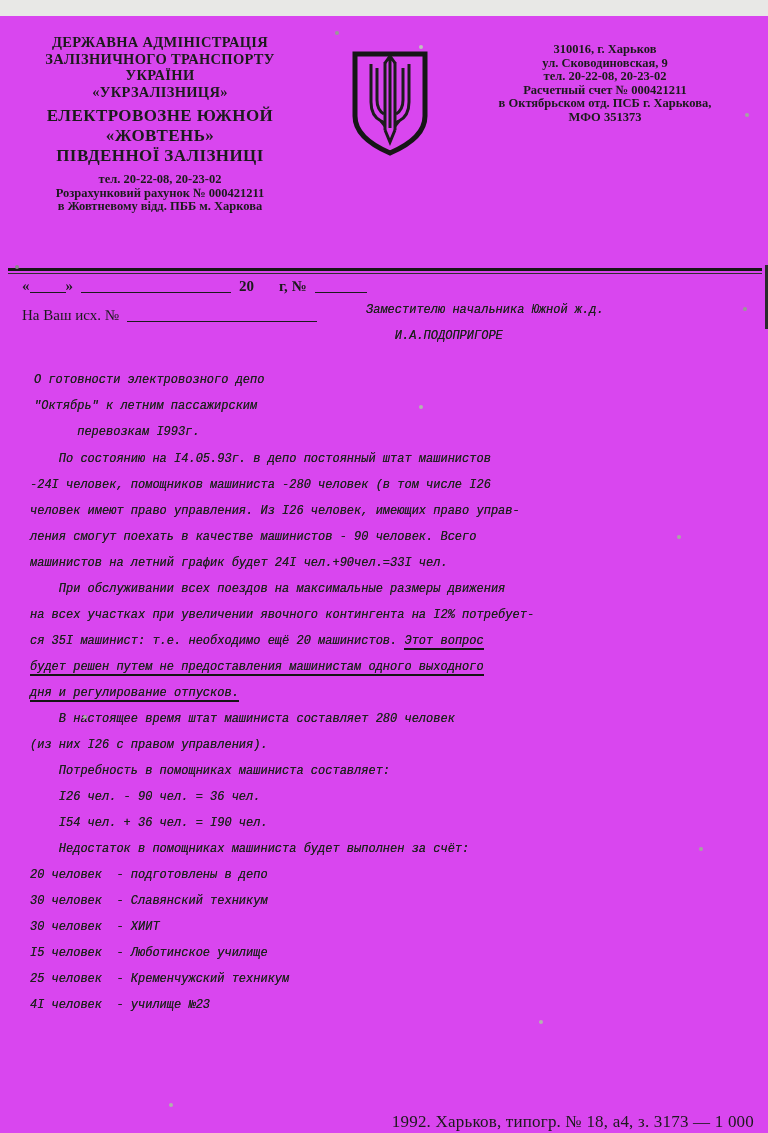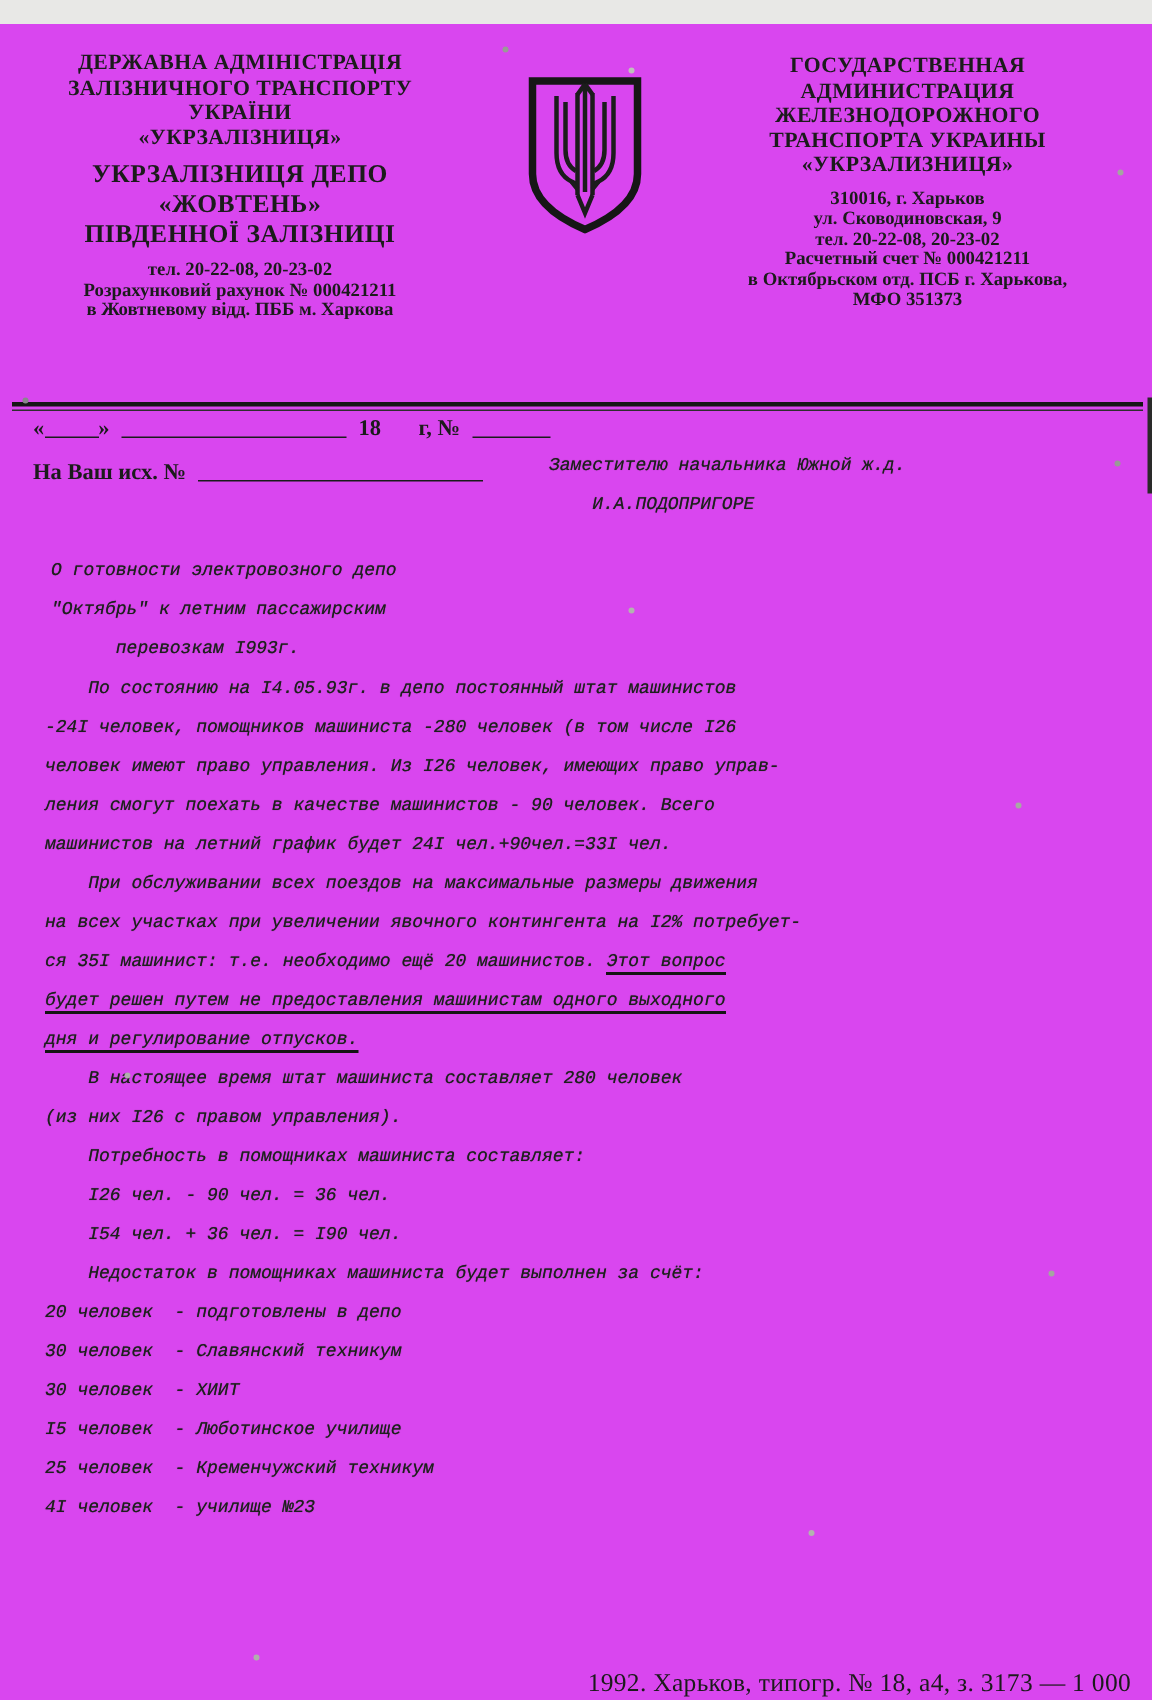--- a/index.html
+++ b/index.html
@@ -18,21 +18,21 @@
   .addr-block { margin-top:7px; }
   .addr-line  { font-weight:700; font-size:12.5px; line-height:13.5px; }
   .emblem { position:absolute; left:348px; top:34px; width:84px; height:108px; }
   
   .rule {
     position:absolute; left:8px; top:252px; width:754px; height:2px;
     border-top:3px solid #161616; border-bottom:1px solid #2e2e2e;
   }
   
   .ref-date { position:absolute; left:22px; top:262px; font-size:15px; font-weight:700; white-space:nowrap; }
-  .ref-your { position:absolute; left:22px; top:291px; font-size:15px; font-weight:700; white-space:nowrap; }
+  .ref-your { position:absolute; left:22px; top:291px; font-size:15px; font-weight:400; white-space:nowrap; }
   .blank { display:inline-block; border-bottom:1.6px solid #1b1b1b; height:13px; vertical-align:-2px; }
   .b36 {width:36px} .b150{width:150px} .b52{width:52px} .b185{width:190px}
   .sp25{display:inline-block; width:25px} .sp8{display:inline-block; width:8px}
   
   .typewriter {
     font-family:"Liberation Mono", monospace;
     font-size:12px; line-height:26px; color:#1e1e1e;
     white-space:pre; text-shadow:0 0 .5px #333;font-style:italic;
   }
   .addressee { position:absolute; left:366px; top:281px; }
@@ -60,21 +60,21 @@
 <div class="page">
 
   <div class="hdr-left">
     <div>
         <div class="org-line">ДЕРЖАВНА АДМІНІСТРАЦІЯ</div>
         <div class="org-line">ЗАЛІЗНИЧНОГО ТРАНСПОРТУ</div>
         <div class="org-line">УКРАЇНИ</div>
         <div class="org-line">«УКРЗАЛІЗНИЦЯ»</div>
       </div>
     <div class="depot-block">
-        <div class="depot-line">УКРЗАЛІЗНИЦЯ ДЕПО</div>
+        <div class="depot-line">ЕЛЕКТРОВОЗНЕ ЮЖНОЙ</div>
         <div class="depot-line">«ЖОВТЕНЬ»</div>
         <div class="depot-line">ПІВДЕННОЇ ЗАЛІЗНИЦІ</div>
       </div>
     <div class="addr-block">
         <div class="addr-line">тел. 20-22-08, 20-23-02</div>
         <div class="addr-line">Розрахунковий рахунок № 000421211</div>
         <div class="addr-line">в Жовтневому відд. ПББ м. Харкова</div>
       </div>
   </div>
 
@@ -89,40 +89,33 @@
         <path d="M37 12 V80"></path>
         <path d="M47 12 V80"></path>
         <path d="M42 6 L37 13 M42 6 L47 13 M42 8 V78"></path>
         <path d="M37 80 L42 92 L47 80"></path>
         <path d="M33 71 L37 76 M51 71 L47 76"></path>
       </g>
     </svg>
   </div>
 
   <div class="hdr-right">
-    <div>
-        <div class="org-line">ГОСУДАРСТВЕННАЯ</div>
-        <div class="org-line">АДМИНИСТРАЦИЯ</div>
-        <div class="org-line">ЖЕЛЕЗНОДОРОЖНОГО</div>
-        <div class="org-line">ТРАНСПОРТА УКРАИНЫ</div>
-        <div class="org-line">«УКРЗАЛИЗНИЦЯ»</div>
-      </div>
     <div class="addr-block">
         <div class="addr-line">310016, г. Харьков</div>
         <div class="addr-line">ул. Сководиновская, 9</div>
         <div class="addr-line">тел. 20-22-08, 20-23-02</div>
         <div class="addr-line">Расчетный счет № 000421211</div>
         <div class="addr-line">в Октябрьском отд. ПСБ г. Харькова,</div>
         <div class="addr-line">МФО 351373</div>
       </div>
   </div>
 
   <div class="rule"></div>
 
-  <div class="ref-date"><span>«</span><span class="blank b36"></span><span>»</span><span class="sp8"></span><span class="blank b150"></span><span class="sp8"></span><span>18</span><span class="sp25"></span><span>г, №</span><span class="sp8"></span><span class="blank b52"></span></div>
+  <div class="ref-date"><span>«</span><span class="blank b36"></span><span>»</span><span class="sp8"></span><span class="blank b150"></span><span class="sp8"></span><span>20</span><span class="sp25"></span><span>г, №</span><span class="sp8"></span><span class="blank b52"></span></div>
 
   <div class="ref-your"><span>На Ваш исх. №</span><span class="sp8"></span><span class="blank b185"></span></div>
 
   <div class="addressee typewriter"><div>Заместителю начальника Южной ж.д.</div><div>    И.А.ПОДОПРИГОРЕ</div></div>
 
   <div class="subject typewriter"><div>О готовности электровозного депо</div><div>"Октябрь" к летним пассажирским</div><div>      перевозкам I993г.</div></div>
 
   <div class="body typewriter"><div class="body-line">    По состоянию на I4.05.93г. в депо постоянный штат машинистов</div><div class="body-line">-24I человек, помощников машиниста -280 человек (в том числе I26</div><div class="body-line">человек имеют право управления. Из I26 человек, имеющих право управ-</div><div class="body-line">ления смогут поехать в качестве машинистов - 90 человек. Всего</div><div class="body-line">машинистов на летний график будет 24I чел.+90чел.=33I чел.</div><div class="body-line">    При обслуживании всех поездов на максимальные размеры движения</div><div class="body-line">на всех участках при увеличении явочного контингента на I2% потребует-</div><div class="body-line"><span>ся 35I машинист: т.е. необходимо ещё 20 машинистов. </span><span class="pen-underline">Этот вопрос</span></div><div class="body-line"><span class="pen-underline">будет решен путем не предоставления машинистам одного выходного</span></div><div class="body-line"><span class="pen-underline">дня и регулирование отпусков.</span></div><div class="body-line">    В настоящее время штат машиниста составляет 280 человек</div><div class="body-line">(из них I26 с правом управления).</div><div class="body-line">    Потребность в помощниках машиниста составляет:</div><div class="body-line">    I26 чел. - 90 чел. = 36 чел.</div><div class="body-line">    I54 чел. + 36 чел. = I90 чел.</div><div class="body-line">    Недостаток в помощниках машиниста будет выполнен за счёт:</div><div class="body-line">20 человек  - подготовлены в депо</div><div class="body-line">30 человек  - Славянский техникум</div><div class="body-line">30 человек  - ХИИТ</div><div class="body-line">I5 человек  - Люботинское училище</div><div class="body-line">25 человек  - Кременчужский техникум</div><div class="body-line">4I человек  - училище №23</div></div>
 
   <div class="footer">1992. Харьков, типогр. № 18, а4, з. 3173 — 1 000</div>

